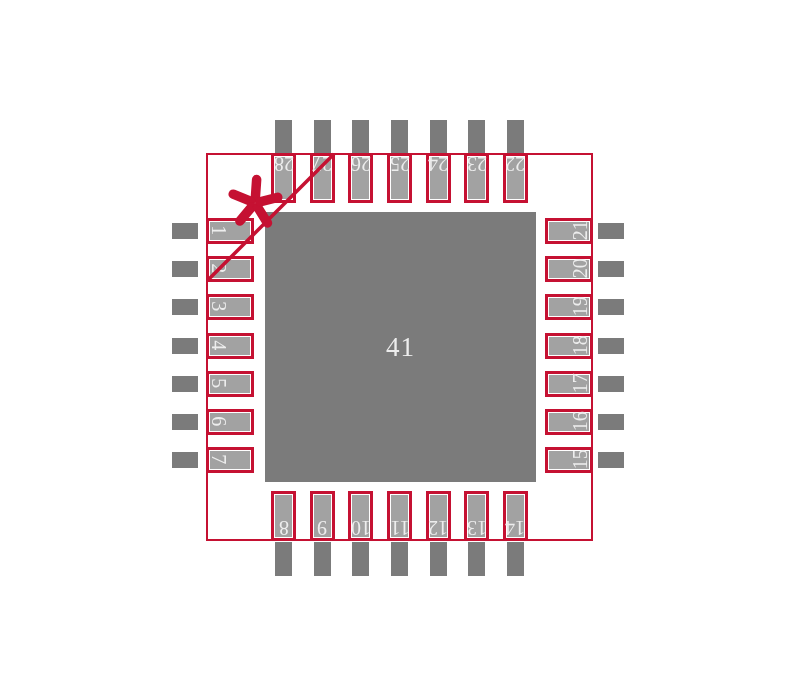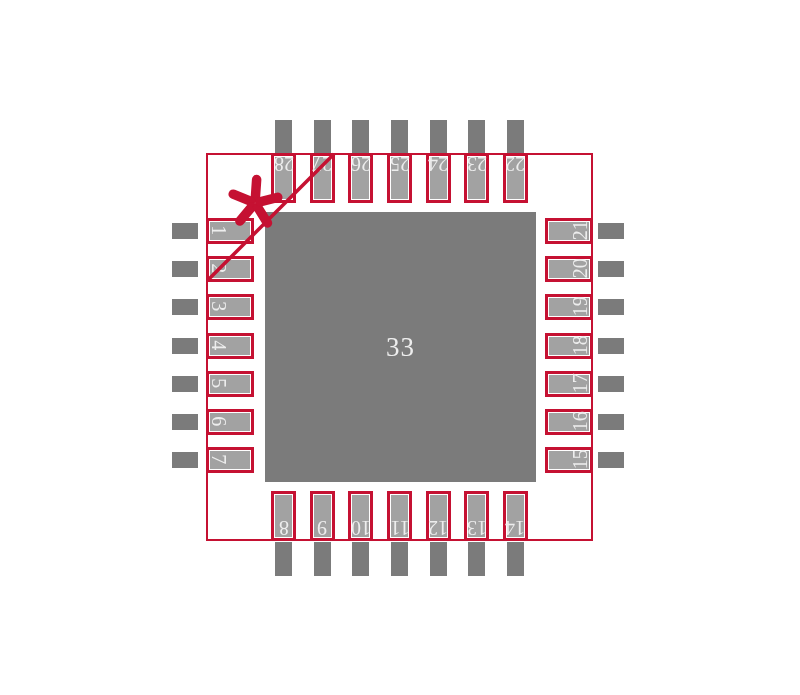--- a/index.html
+++ b/index.html
@@ -61,21 +61,21 @@
     pointer-events: none;
   }
 </style>
 </head>
 <body>
 
 <div id="canvas" style="--red: #c51132; --padfill: #a2a2a2; --lead: #7b7b7b; --pintext: #ededed;">
   <div id="outline" style="left:206px; top:153px; width:387px; height:388px;"></div>
 
   <div id="center-pad" style="left:265px; top:212px; width:271px; height:270px;">
-    <span id="center-pad-label">33</span>
+    <span id="center-pad-label">41</span>
   </div>
 
   <div id="pads-layer">
       <div class="pad-stub" style="left: 275.2px; top: 120px; width: 17px; height: 34px;"></div>
       <div class="pad-box" style="left: 271.2px; top: 153px; width: 25px; height: 50px;"></div>
       <div class="pad-fill" style="left: 275.2px; top: 157px; width: 17px; height: 42px;"></div>
       <span class="pad-label" style="left: 283.7px; top: 165px; transform: translate(-50%, -54%) rotate(180deg);">28</span>
       <div class="pad-stub" style="left: 313.8px; top: 120px; width: 17px; height: 34px;"></div>
       <div class="pad-box" style="left: 309.8px; top: 153px; width: 25px; height: 50px;"></div>
       <div class="pad-fill" style="left: 313.8px; top: 157px; width: 17px; height: 42px;"></div>

